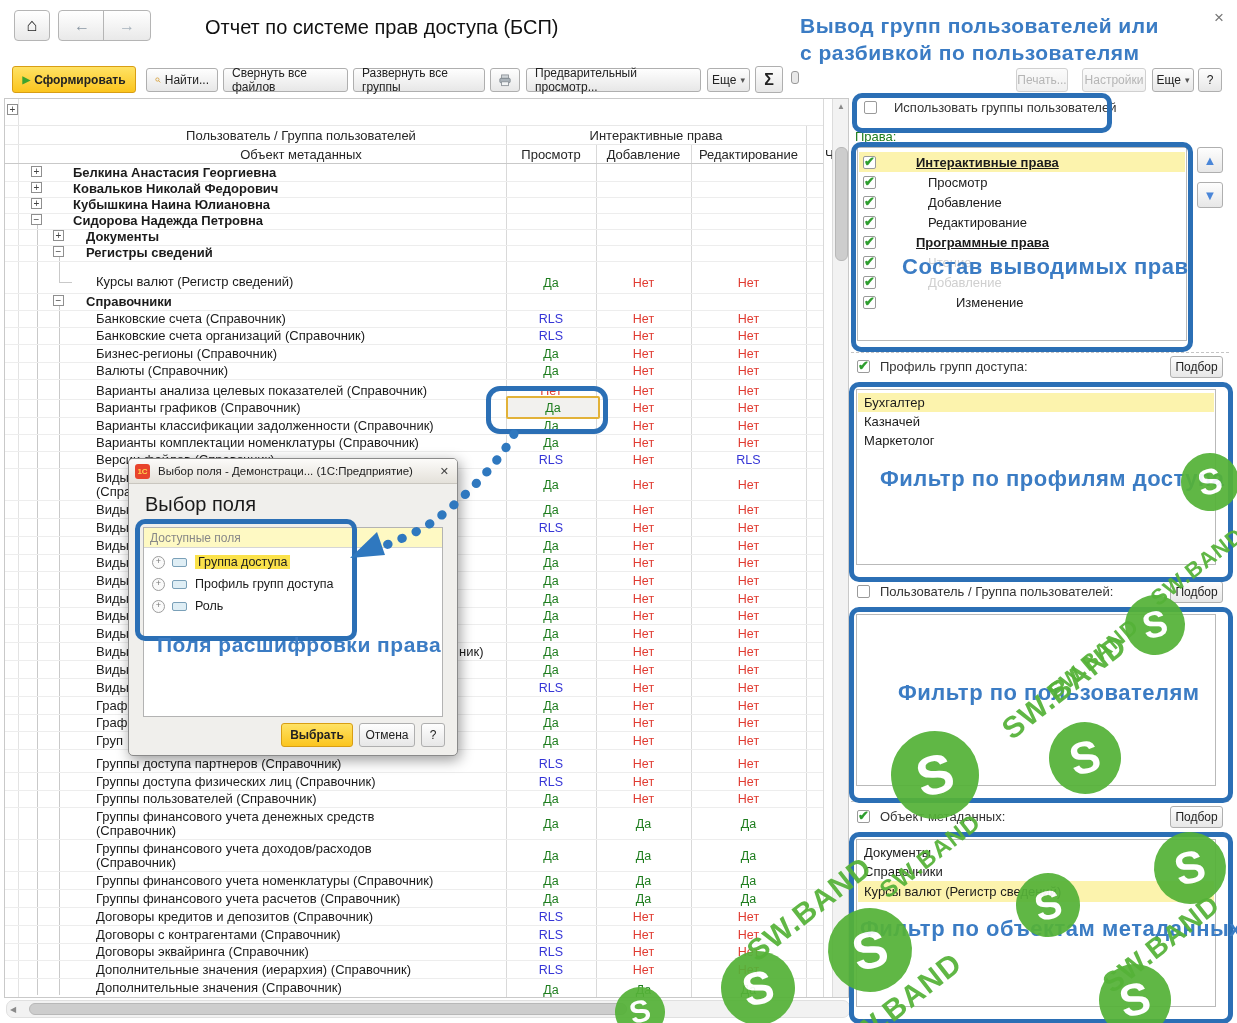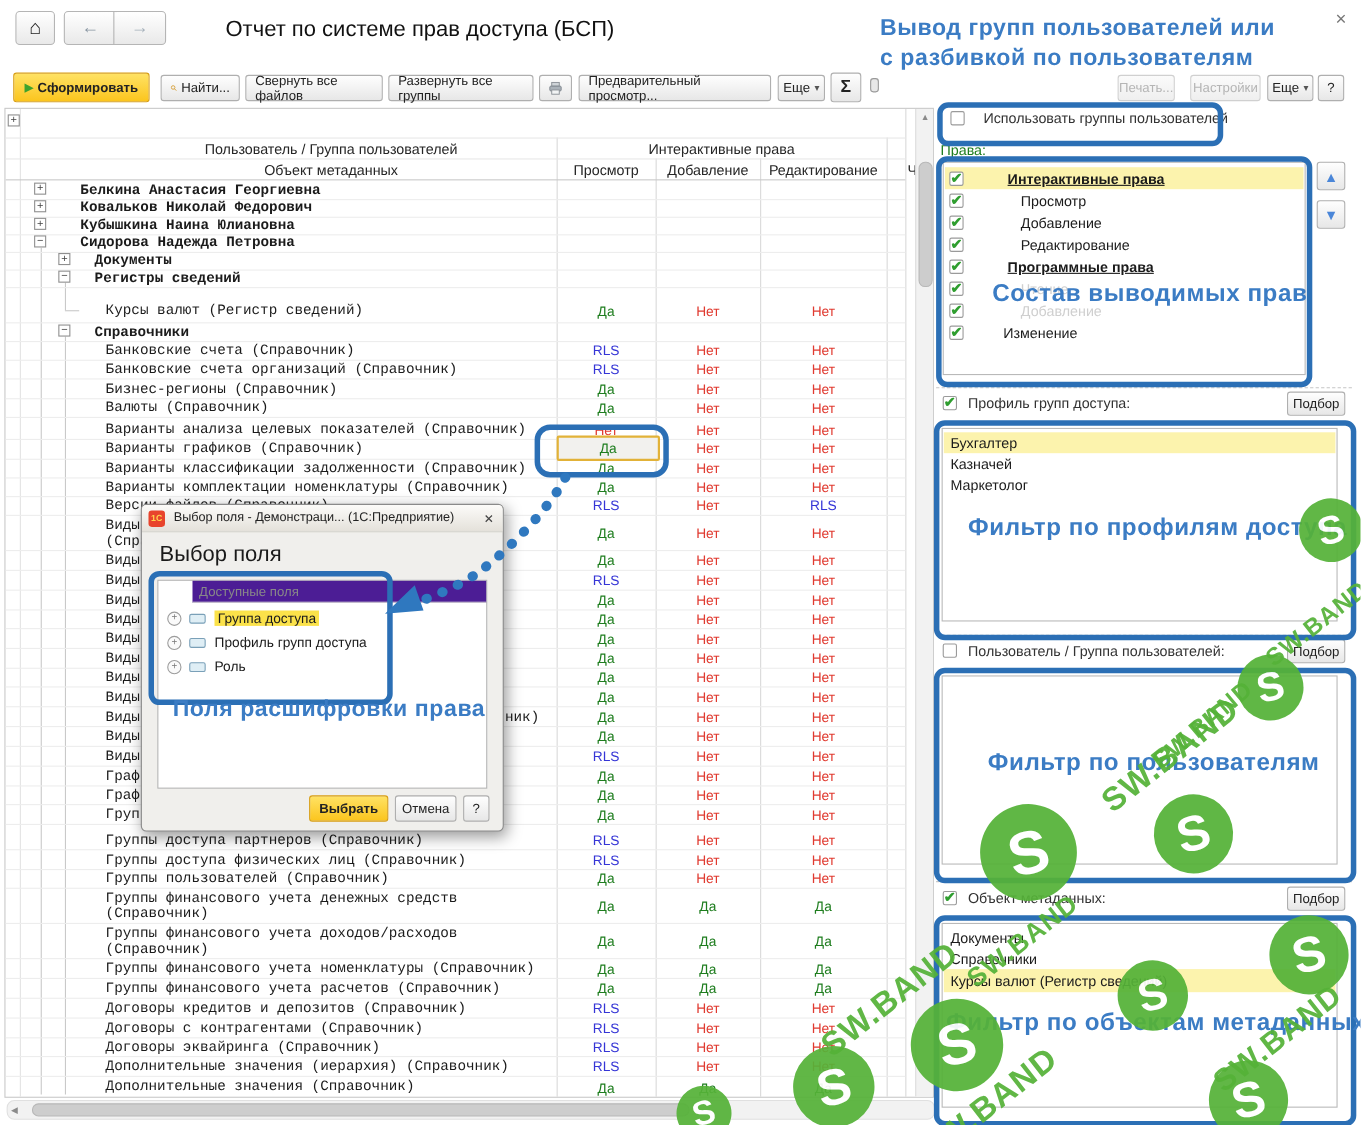--- a/index.html
+++ b/index.html
@@ -16,21 +16,21 @@
   
   .navbtn{position:absolute;background:linear-gradient(#ffffff,#e9e9e9);border:1px solid #b5b5b5;
           border-radius:4px;display:flex;align-items:center;justify-content:center;}
   
   #tablebox{position:absolute;left:4px;top:98px;width:845px;height:900px;border:1px solid #c9c9c9;
             overflow:hidden;background:#fff;box-sizing:border-box;}
   .vline{position:absolute;width:1px;background:#d9d9d9;}
   .hline{position:absolute;height:1px;background:#d9d9d9;}
   .treeline{position:absolute;background:#c9c9c9;}
   .trow{position:absolute;left:0;width:818px;border-bottom:1px solid #ededed;}
-  .tlab{position:absolute;top:1px;font-size:13px;white-space:nowrap;font-family:Liberation Mono, monospace;}
+  .tlab{position:absolute;top:1px;font-size:13px;white-space:nowrap;}
   .tb{font-weight:bold;}
   .tval{position:absolute;top:0;bottom:0;display:flex;align-items:center;justify-content:center;
         font-size:12.5px;}
   .vg{color:#1e7d1e;} .vr{color:#e03a30;} .vb{color:#3535d6;}
   .hlcell{top:-3px;bottom:-2px;background:#f2f1ee;border:2px solid #e2b238;border-radius:2px;}
   .exp{position:absolute;width:11px;height:11px;top:2px;border:1px solid #8f8f8f;background:#fff;
        font-size:10px;line-height:9px;text-align:center;color:#444;box-sizing:border-box;}
   .hdr{position:absolute;font-size:13px;color:#262626;text-align:center;white-space:nowrap;}
   
   .sb-track-v{position:absolute;background:#f2f2f2;border-left:1px solid #dcdcdc;}
@@ -450,22 +450,22 @@
 
   <div id="dialog">
     <div class="dlg-title">
       <span style="margin-left:6px;width:15px;height:15px;border-radius:3px;background:#e8442c;color:#ffd34d;
                    font-size:8px;font-weight:bold;display:flex;align-items:center;justify-content:center;">1С</span>
       <span style="margin-left:8px;">Выбор поля - Демонстраци... (1С:Предприятие)</span>
       <span style="margin-left:auto;margin-right:8px;font-size:11px;color:#444;">✕</span>
     </div>
     <div class="abs" style="left:16px;top:34px;font-size:20px;color:#1a1a1a;">Выбор поля</div>
     <div class="dlg-list">
-      <div class="abs" style="left:0;top:0;right:0;height:20px;background:#4c1d95;border-bottom:1px solid #d6d6d6;
-                  font-size:12px;color:#888;padding:3px 0 0 6px;box-sizing:border-box;margin-left:31px;">Доступные поля</div>
+      <div class="abs" style="left:0;top:0;right:0;height:20px;background:#fef9c3;border-bottom:1px solid #d6d6d6;
+                  font-size:12px;color:#888;padding:3px 0 0 6px;box-sizing:border-box;">Доступные поля</div>
       <div id="dlg-items" class="abs" style="left:0;top:20px;right:0;bottom:0;">
           <div class="dlg-item" style="top: 4px;">
             <div class="pluscirc">+</div>
             <div class="pill"></div>
             <span class="lbl hlitem">Группа доступа</span>
           </div>
           <div class="dlg-item" style="top: 26px;">
             <div class="pluscirc">+</div>
             <div class="pill"></div>
             <span class="lbl">Профиль групп доступа</span>
@@ -520,21 +520,21 @@
       <div class="plist-row" style="top: 104px; height: 20px;">
         <div class="cbi on"></div>
         <div class="faded" style="margin-left: 52px;">Чтение</div>
       </div>
       <div class="plist-row" style="top: 124px; height: 20px;">
         <div class="cbi on"></div>
         <div class="faded" style="margin-left: 52px;">Добавление</div>
       </div>
       <div class="plist-row" style="top: 144px; height: 20px;">
         <div class="cbi on"></div>
-        <div style="margin-left: 36px;">Изменение</div>
+        <div style="margin-left: 80px;">Изменение</div>
       </div>
     </div>
   <div class="btn" style="left:1197px;top:147px;width:26px;height:26px;">
       <span style="color:#4a86d8;font-size:13px;">▲</span>
     </div>
   <div class="btn" style="left:1197px;top:182px;width:26px;height:26px;">
       <span style="color:#4a86d8;font-size:13px;">▼</span>
     </div>
   <div class="note" style="left:902px;top:254px;font-size:22px;">Состав выводимых прав</div>
 

